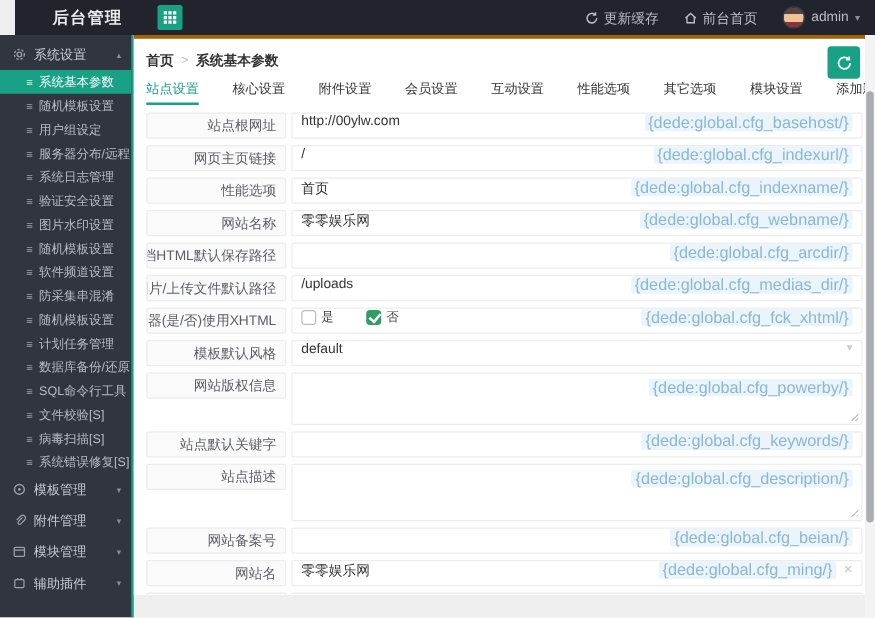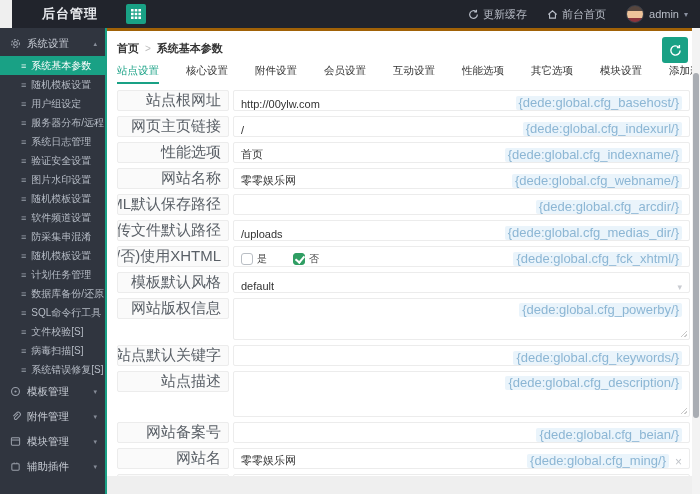--- a/index.html
+++ b/index.html
@@ -49,24 +49,24 @@
        cursor:pointer;padding:0}
   .tabs{display:flex;gap:27px;height:25px;align-items:flex-start;font-size:10.5px;color:#333;margin-top:4px}
   .tab{padding-bottom:4px;cursor:pointer;white-space:nowrap}
   .tab.active{color:#19a185;border-bottom:2px solid #19a185}
 
   
   #form-rows{margin-top:1px}
   .row{display:flex;align-items:flex-start;margin-bottom:5px}
   .lbl{box-sizing:border-box;flex:none;width:112px;height:21px;background:#fafafa;
        border:1px solid #ececec;border-radius:2px;display:flex;align-items:center;
-       justify-content:flex-end;padding:0 7px;color:#595f66;font-size:15px;
+       justify-content:flex-end;padding:0 7px;color:#595f66;font-size:11px;
        white-space:nowrap;overflow:hidden}
   .fld{box-sizing:border-box;flex:1;margin-left:4px;min-height:21px;border:1px solid #ececec;
-       border-radius:2px;background:#fff;display:flex;align-items:flex-end;padding:0 7px;
+       border-radius:2px;background:#fff;display:flex;align-items:flex-start;padding:0 7px;
        position:relative;color:#333;font-size:11px}
   .fld.tall{align-items:flex-start;padding-top:2px}
   .val{white-space:nowrap}
   .tag{margin-left:auto;font-size:13px;color:#8cb6d4;background:#eaf4fb;border-radius:2px;
        padding:0 3px;line-height:14px;white-space:nowrap}
   .fld.tall .tag{margin-top:2px}
   .dd{margin-left:auto;color:#c9ccd1;font-size:9px;cursor:pointer}
   .clear{margin-left:6px;color:#c0c4c9;font-size:12px;line-height:1;cursor:pointer}
   .rsz{position:absolute;right:2px;bottom:2px;width:8px;height:8px;
        clip-path:polygon(100% 0,100% 100%,0 100%);

